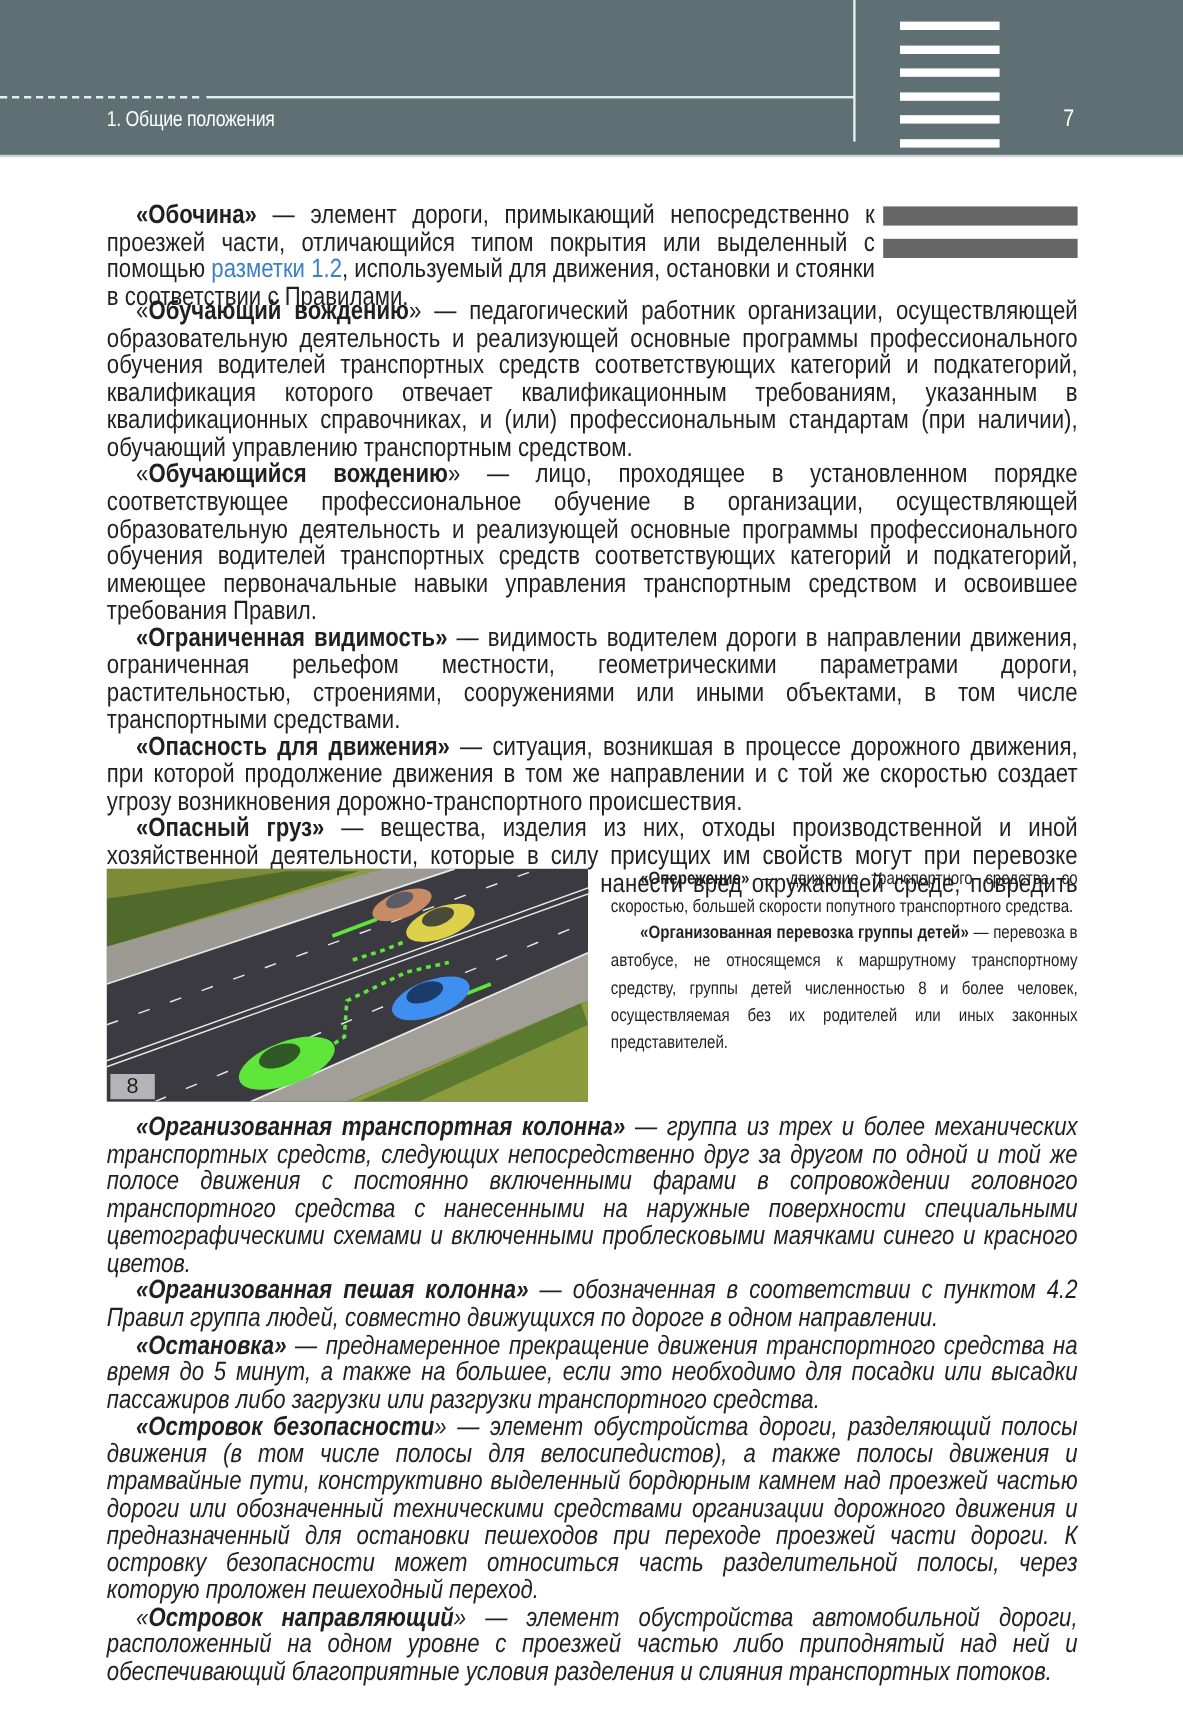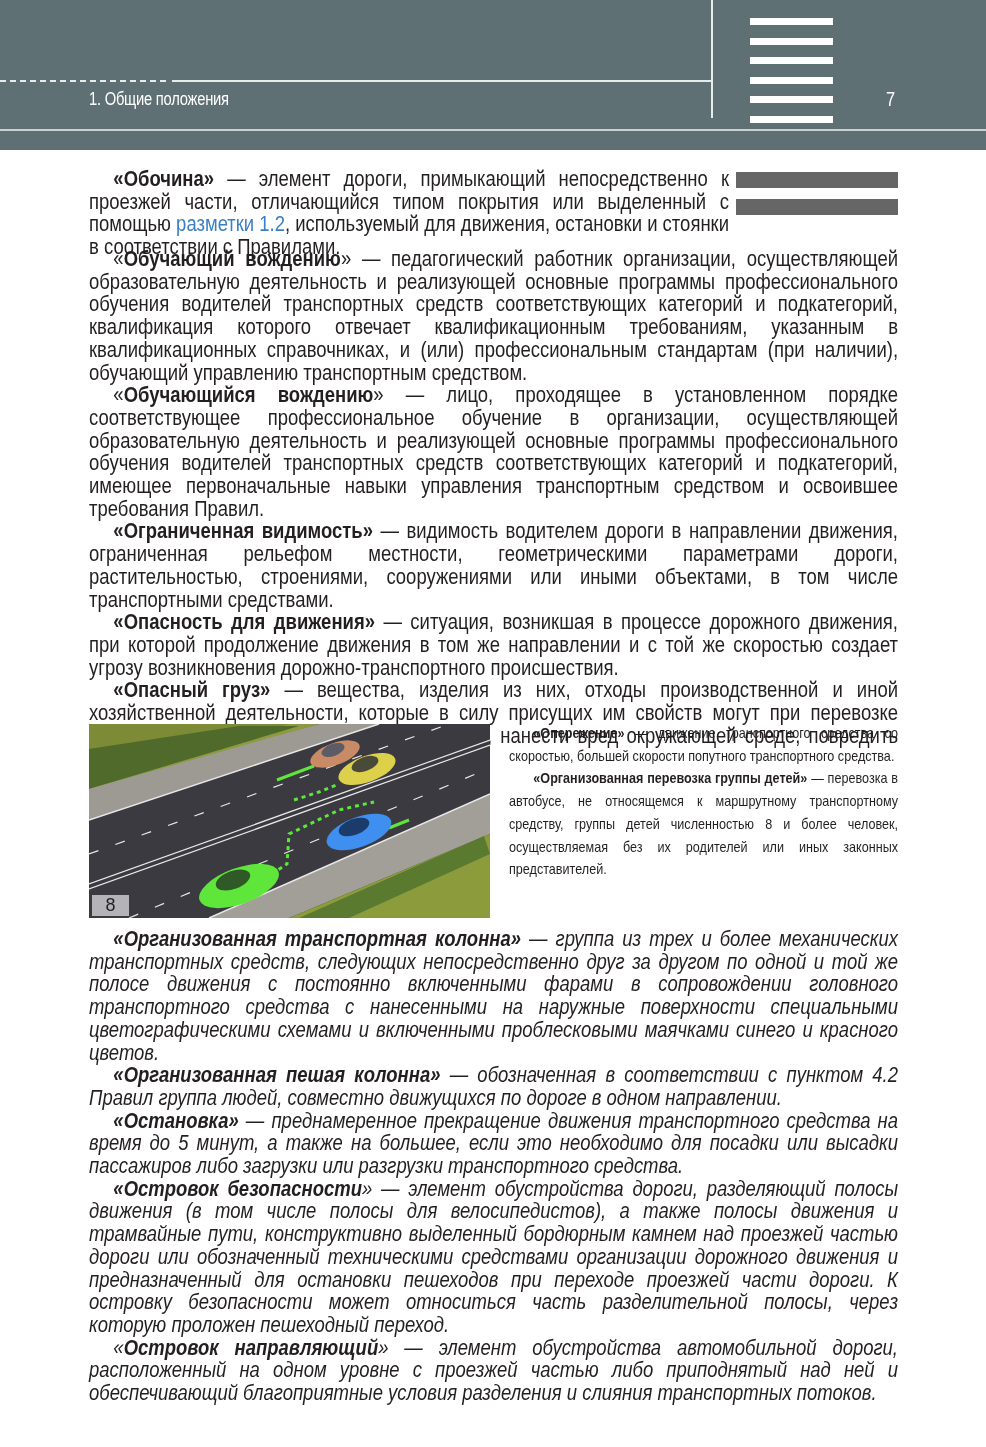--- a/index.html
+++ b/index.html
@@ -1,18 +1,18 @@
 <!DOCTYPE html>
 <html><head>
   <meta charset="utf-8">
   <style>
     html, body { margin: 0; padding: 0; background: #ffffff; }
     body { width: 986px; height: 1447px; position: relative; overflow: hidden;
            font-family: "Liberation Sans", sans-serif; color: #231f20; }
-    .header { position: absolute; left: 0; top: 0; width: 986px; height: 150px; background: #5f7075; }
+    .header { position: absolute; left: 0; top: 0; width: 986px; height: 130px; background: #5f7075; }
     .header-bottom { position: absolute; left: 0; top: 129px; width: 986px; height: 2px; background: #c9d2d3; }
     .dash-line { position: absolute; left: 0; top: 80px; width: 166px; height: 0; border-top: 2px dashed #e6ebec; }
     .section-title { position: absolute; left: 89px; top: 89px; font-size: 18px; color: #ffffff; letter-spacing: -0.3px;
                      transform: scaleX(0.82); transform-origin: left top; white-space: nowrap; }
     .vline2 { position: absolute; left: 711px; top: 0; width: 2px; height: 118px; background: #e6ebec; }
     .hline2 { position: absolute; left: 172px; top: 80px; width: 540px; height: 2px; background: #e6ebec; }
     .crosswalk { position: absolute; left: 750px; top: 18px; width: 83px; }
     .crosswalk div { width: 83px; height: 7px; background: #ffffff; margin-bottom: 12.6px; }
     .page-number { position: absolute; left: 886px; top: 88px; font-size: 20px; color: #ffffff;
                    transform: scaleX(0.82); transform-origin: left top; }

